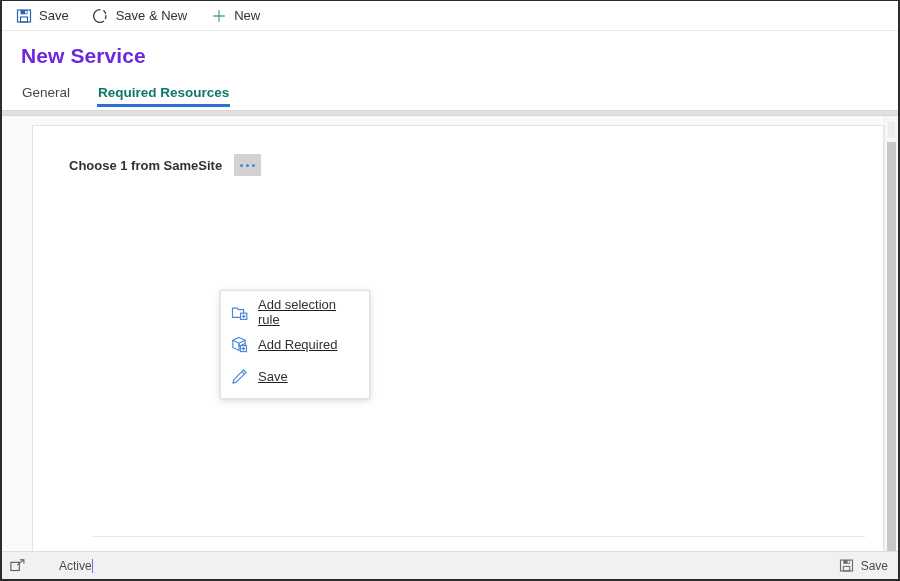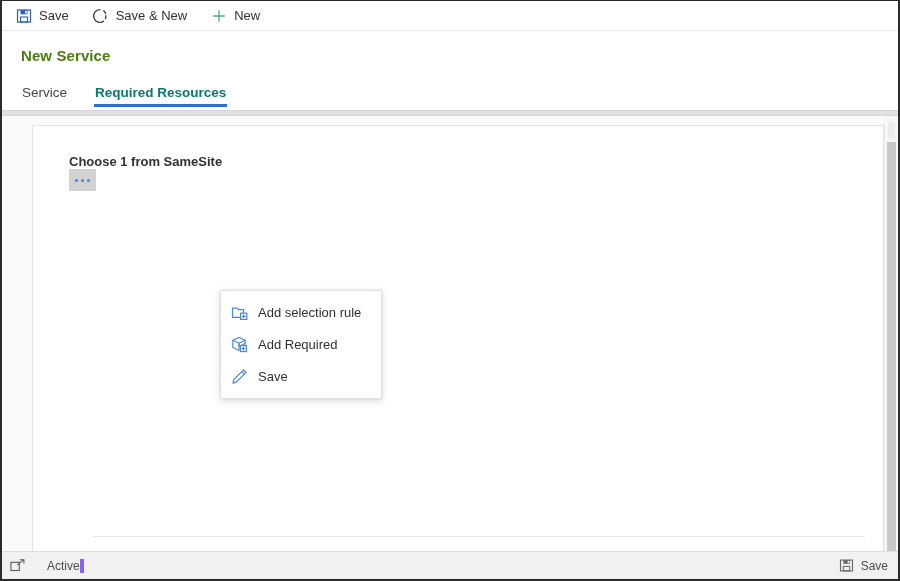--- a/index.html
+++ b/index.html
@@ -61,23 +61,23 @@
   }
   .cmd-btn .lbl { line-height: 17px; }
 
   
   .header {
     flex: 0 0 auto;
     padding: 14px 0 0 19px;
     background: #ffffff;
   }
   .page-title {
-    font-size: 15px;
+    font-size: 21px;
     font-weight: bold;
-    color: #4d7c0f;
+    color: #6d28d9;
     letter-spacing: .1px;
     line-height: 22px;
     margin: 0 0 12px 0;
   }
   .tabs {
     display: flex;
     align-items: flex-end;
     height: 28px;
     padding-left: 0px;
   }
@@ -128,22 +128,22 @@
   .form-panel {
     position: relative;
     height: 100%;
     background: #ffffff;
     border: 1px solid #e3e3e3;
     border-bottom: none;
     padding: 28px 0 0 0;
   }
   .field-row {
     display: flex;
+    align-items: center;
     padding-left: 36px;
-    flex-direction: column;
   }
   .field-label {
     font-size: 13px;
     font-weight: bold;
     color: #323130;
     margin-right: 12px;
     white-space: nowrap;
   }
   .ellipsis-btn {
     width: 27px; height: 22px;
@@ -167,26 +167,27 @@
     bottom: 14px;
     height: 1px;
     background: #e6e6e6;
   }
 
   
   .ctx-menu {
     position: absolute;
     left: 218px;
     top: 174px;
-    width: 162px;
+    width: 150px;
     background: #ffffff;
     border: 1px solid #e2e2e2;
     box-shadow: 0 2px 7px rgba(0,0,0,.14), 0 0 2px rgba(0,0,0,.10);
     padding: 5px 0 6px 0;
     z-index: 40;
+    text-decoration: underline;
   }
   .ctx-item {
     display: flex;
     align-items: center;
     height: 32px;
     padding: 0 10px 0 9px;
     cursor: pointer;
     font-size: 13px;
     color: #323130;
     background: none; border: none; width: 100%;
@@ -236,22 +237,23 @@
   .status-left { display: flex; align-items: center; }
   .status-icon {
     width: 20px; height: 18px;
     display: inline-flex;
     align-items: center;
     justify-content: center;
     margin-right: 20px;
     cursor: pointer;
   }
   .status-state {
-    border-right: 4px solid #8b5cf6;
+    border-right: 1px solid #8b5cf6;
     line-height: 14px;
+    margin-left: 12px;
   }
   .spacer { flex: 1 1 auto; }
   .status-save {
     display: flex; align-items: center;
     cursor: pointer;
     color: #4b4b4b;
   }
   .status-save .ico { margin-right: 7px; display:inline-flex; }
 </style>
 </head>
@@ -292,21 +294,21 @@
         </svg>
       </span>
       <span class="lbl">New</span>
     </button>
 
   </div>
 
   <div class="header">
     <div class="page-title">New Service</div>
     <div class="tabs">
-      <button class="tab">Service</button>
+      <button class="tab">General</button>
       <button class="tab active">Required Resources</button>
     </div>
   </div>
 
   <div class="sep-bar"></div>
 
   <div class="body-area">
 
     <div class="form-scroll">
       <div class="form-panel">

